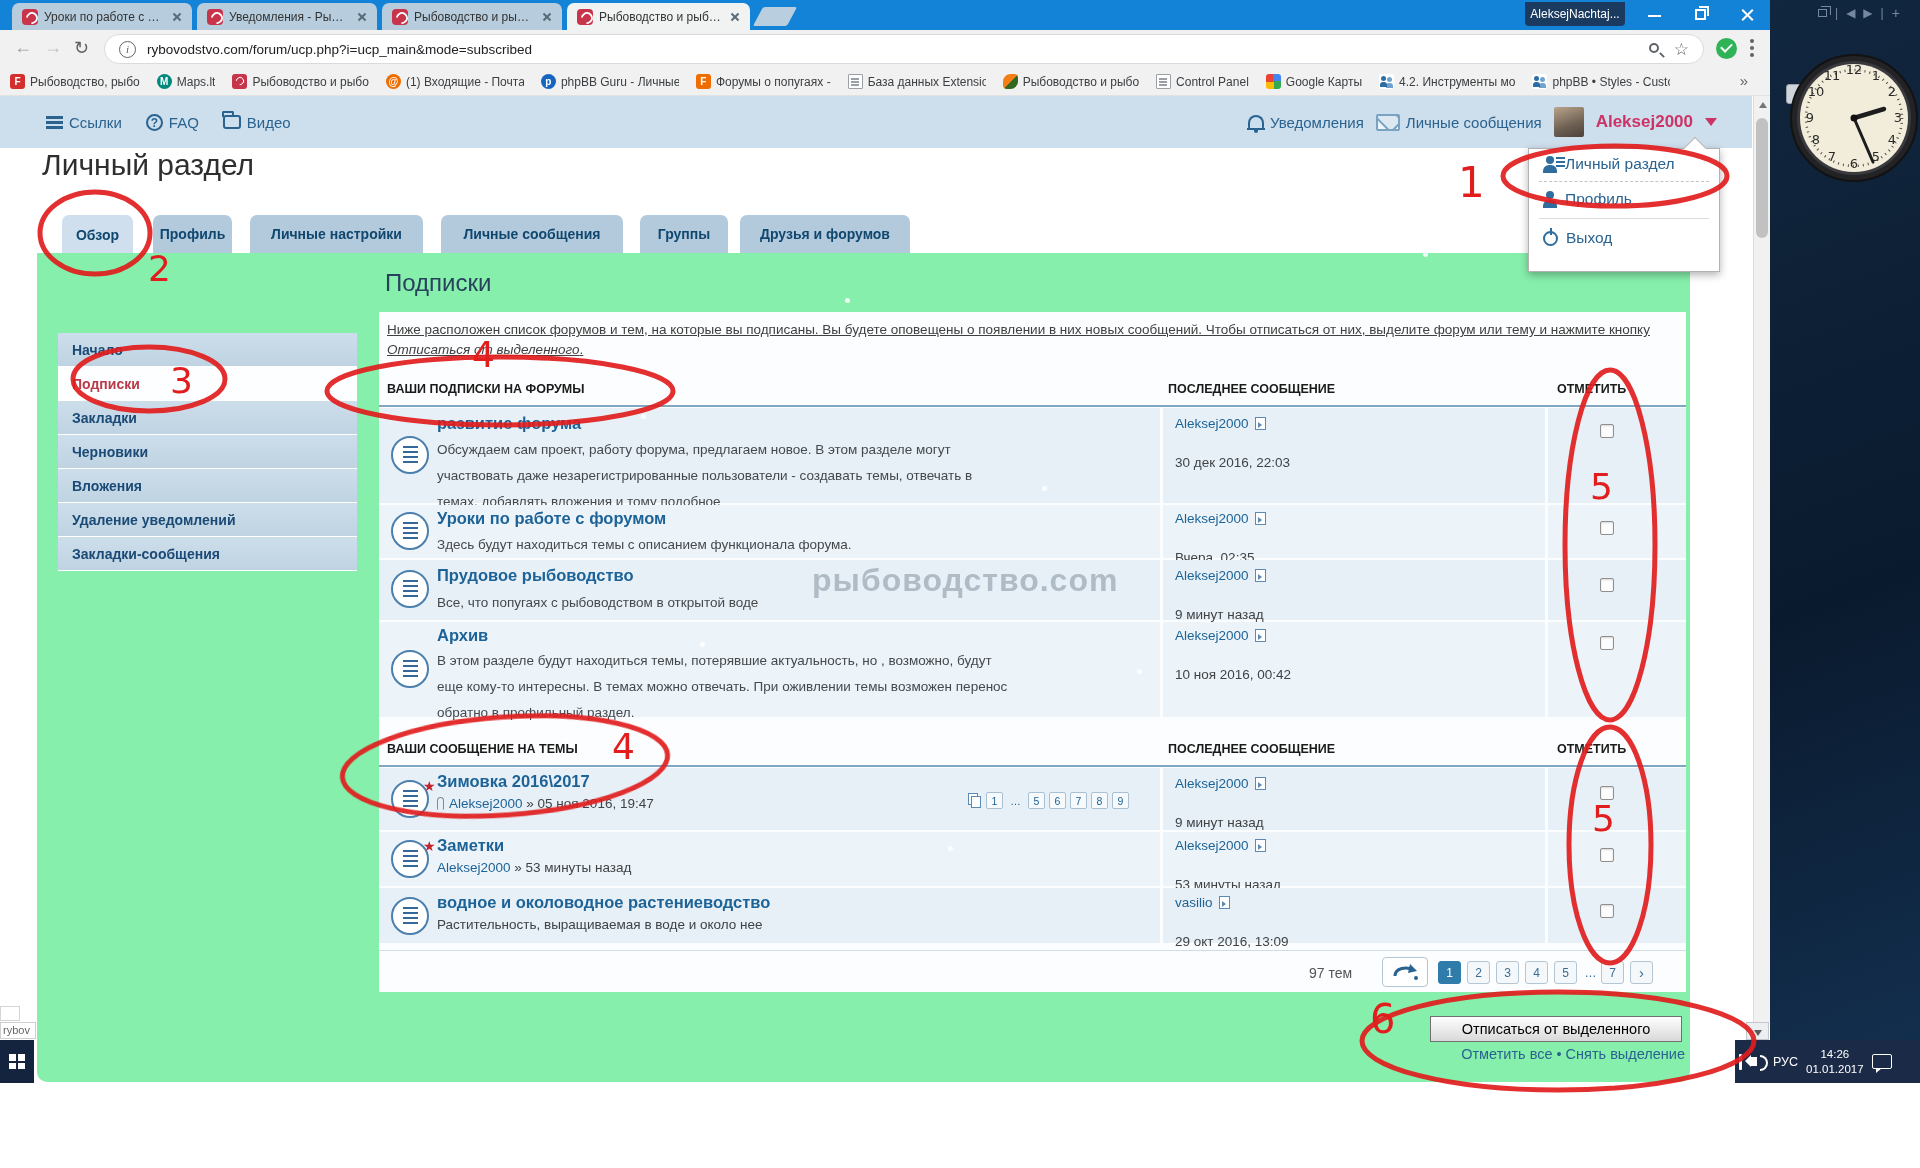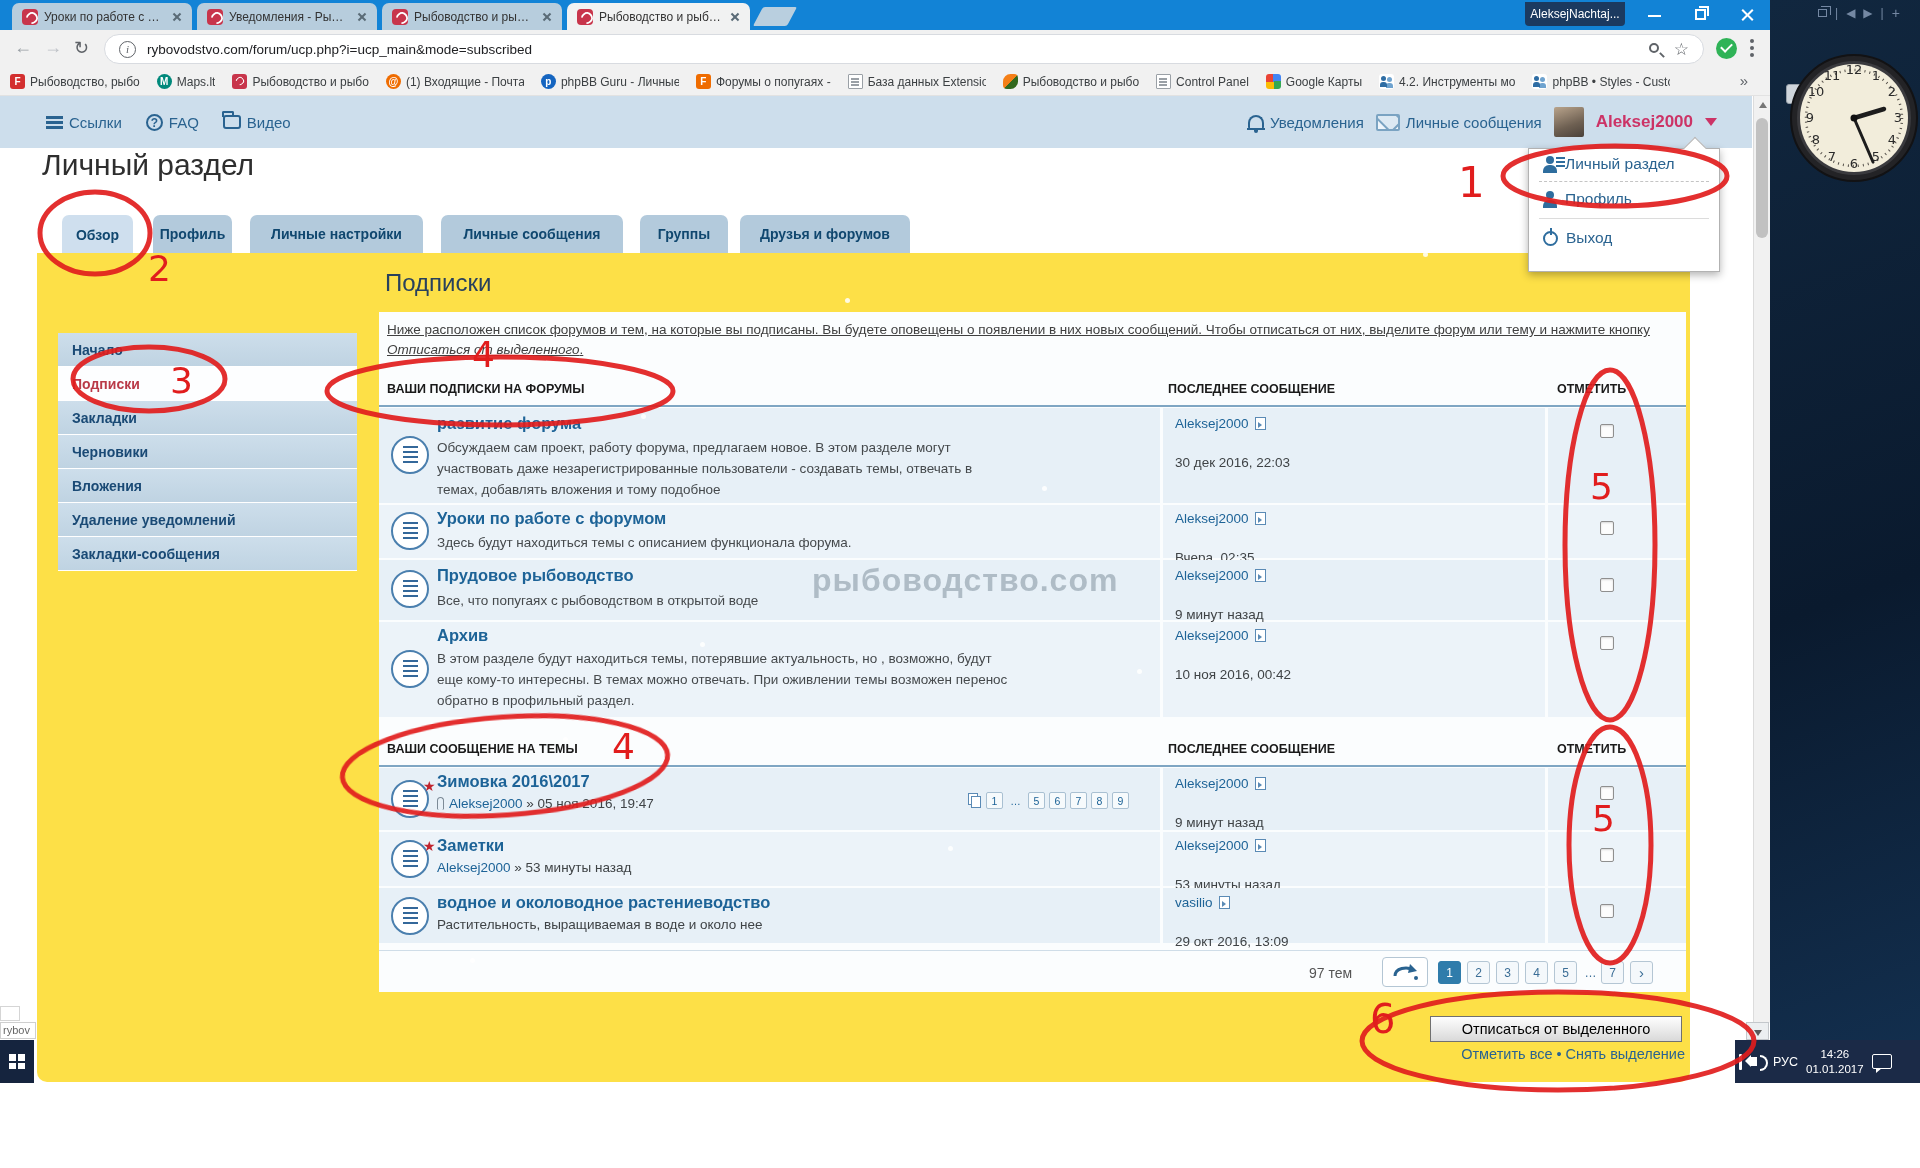--- a/index.html
+++ b/index.html
@@ -85,21 +85,21 @@
   #username { font-size:17px; color:#cc3366; font-weight:bold; }
   #user-caret { width:0; height:0; border-left:6px solid transparent; border-right:6px solid transparent; border-top:8px solid #cc3366; }
 
   #page-title { position:absolute; left:42px; top:148px; font-size:30px; color:#2e2e2e; }
 
   .ucp-tab { position:absolute; top:215px; height:38px; border-radius:7px 7px 0 0; background:#b3cadc;
              color:#10476f; font-size:14px; font-weight:bold; display:flex; align-items:center; justify-content:center; }
   .ucp-tab.active { background:#cfdfee; height:40px; }
 
   #content-box { position:absolute; left:37px; top:253px; width:1653px; height:829px;
-                 background:#fde047; border-radius:0 10px 10px 10px;padding-left:43px; }
+                 background:#86efac; border-radius:0 10px 10px 10px;padding-left:43px; }
   #heading { position:absolute; left:348px; top:16px; font-size:24px; color:#28415d; }
 
   #sidebar { position:absolute; left:21px; top:80px; width:299px; }
   .side-item { height:34px; line-height:34px; padding-left:14px; font-size:14px; font-weight:bold; color:#1a4a75;
                background:linear-gradient(#cddeeb,#bfd3e2); border-bottom:1px solid #fff; }
   .side-item.active { background:#fdfeff; color:#b93a48; }
 
   #panel { position:absolute; left:342px; top:59px; width:1307px; height:680px; background:#fbfdfe; }
   #desc { position:absolute; left:8px; top:8px; width:1270px; font-size:13.5px; color:#404040; line-height:20px;text-decoration:underline; }
   .tbl-head { position:absolute; font-size:12.5px; font-weight:bold; color:#1a1a1a; }
@@ -107,21 +107,21 @@
   .vline { position:absolute; top:0; width:3px; background:#fbfdfe; height:100%; z-index:2; }
 
   .row { position:absolute; left:0; width:1307px; background:#e7f0f7; }
   .row.alt { background:#ecf3f9; }
   .picon { position:absolute; left:12px; width:38px; height:38px; border:2px solid #4a7fae; border-radius:50%;
            background:#fff; }
   .picon::after { content:""; position:absolute; left:10px; top:8px; width:15px; height:18px;
                   background:repeating-linear-gradient(#34689a 0 2px, transparent 2px 5px); }
   .tstar { position:absolute; left:30px; top:-4px; color:#c0242e; font-size:14px; z-index:3; }
   .row-title { position:absolute; left:58px; font-size:16.5px; font-weight:bold; color:#1d6397; white-space:nowrap; }
-  .row-desc { position:absolute; left:58px; width:572px; font-size:13.5px; color:#45494c; line-height:21px; }
+  .row-desc { position:absolute; left:58px; width:572px; font-size:13.5px; color:#45494c; line-height:26px; }
   .c-last { position:absolute; left:796px; width:370px; font-size:13.5px; }
   .lp-user { color:#1d6397; }
   .lp-ico { display:inline-block; width:11px; height:13px; border:1.5px solid #5a8ab5; background:#fff;
             vertical-align:-2px; margin-left:6px; position:relative; }
   .lp-ico::after { content:""; position:absolute; left:2px; top:4px; width:0; height:0;
                    border-top:3px solid transparent; border-bottom:3px solid transparent; border-left:4px solid #5a8ab5; }
   .lp-time { display:block; color:#3f4346; margin-top:24px; }
   .cb { position:absolute; left:1221px; appearance:none; width:14px; height:14px; background:#fdfdfd;
         border:1px solid #8f8f8f; border-radius:2px; box-shadow:inset 0 1px 2px rgba(0,0,0,.15); }
   .byline { position:absolute; left:58px; font-size:13.5px; color:#3f4346; white-space:nowrap; }

